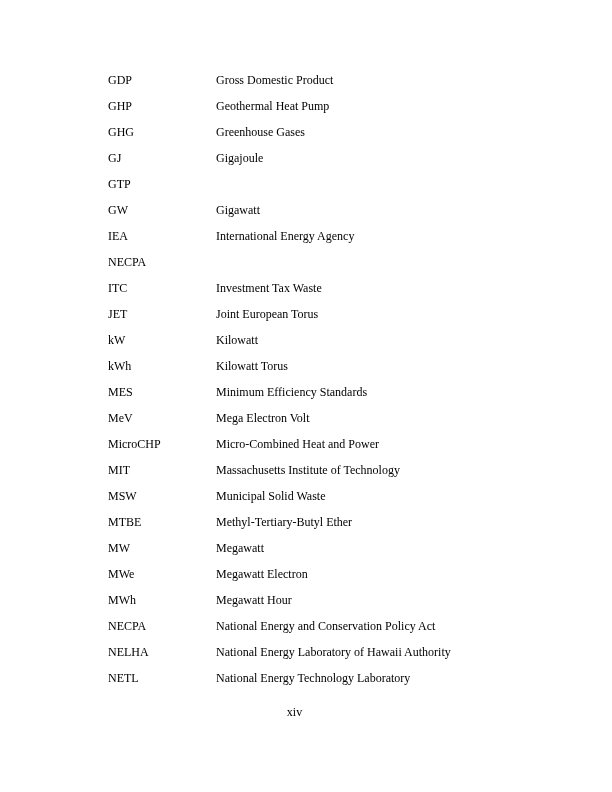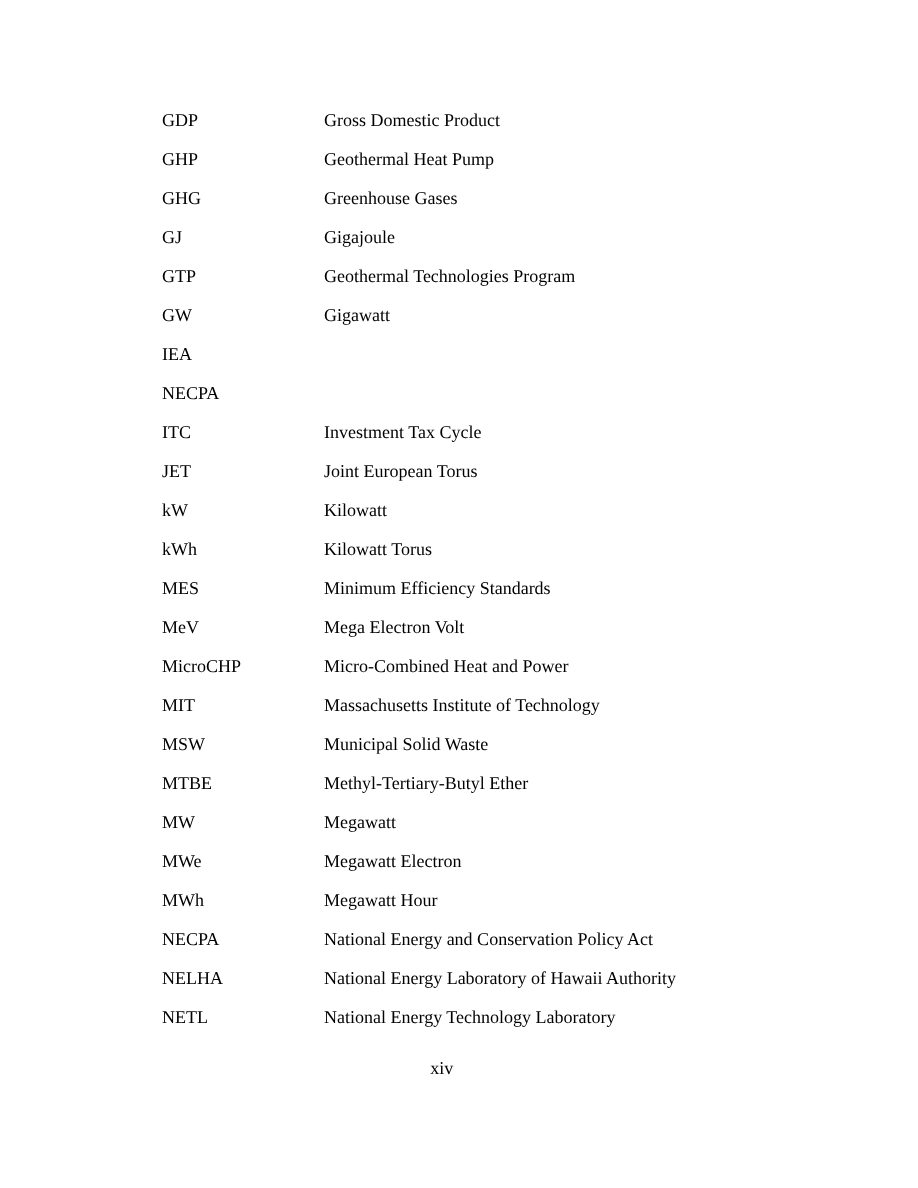--- a/index.html
+++ b/index.html
@@ -35,35 +35,35 @@
     <div class="row">
         <span class="abbr">GHG</span>
         <span class="def">Greenhouse Gases</span>
       </div>
     <div class="row">
         <span class="abbr">GJ</span>
         <span class="def">Gigajoule</span>
       </div>
     <div class="row">
         <span class="abbr">GTP</span>
-        <span class="def">Geothermal Technologies Program</span>
       </div>
     <div class="row">
         <span class="abbr">GW</span>
         <span class="def">Gigawatt</span>
       </div>
     <div class="row">
         <span class="abbr">IEA</span>
+        <span class="def">International Energy Agency</span>
       </div>
     <div class="row">
         <span class="abbr">NECPA</span>
       </div>
     <div class="row">
         <span class="abbr">ITC</span>
-        <span class="def">Investment Tax Cycle</span>
+        <span class="def">Investment Tax Waste</span>
       </div>
     <div class="row">
         <span class="abbr">JET</span>
         <span class="def">Joint European Torus</span>
       </div>
     <div class="row">
         <span class="abbr">kW</span>
         <span class="def">Kilowatt</span>
       </div>
     <div class="row">

